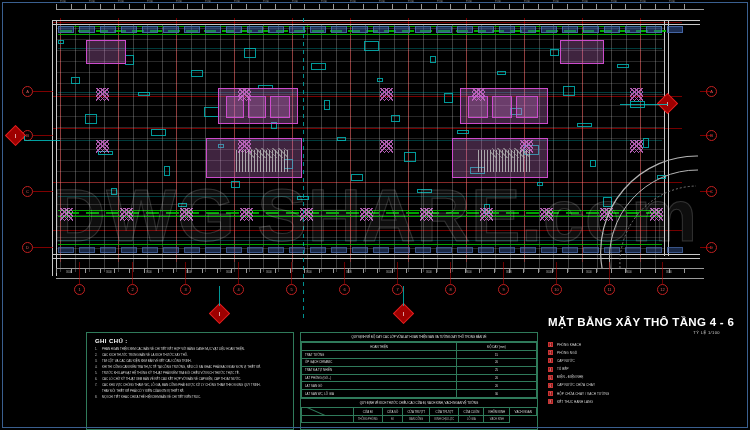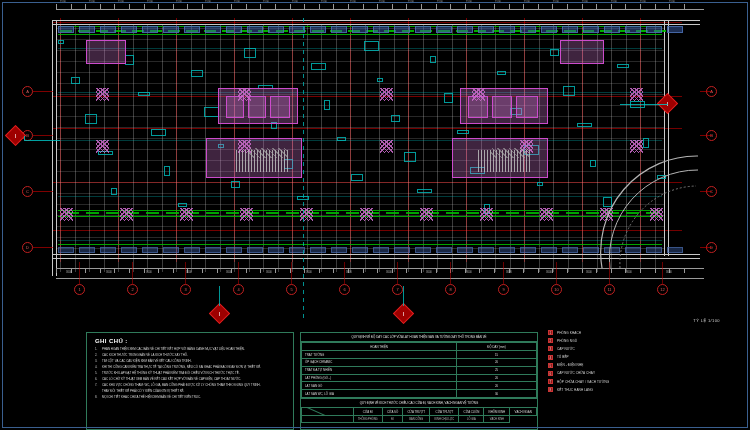--- a/index.html
+++ b/index.html
@@ -84,20 +84,21 @@
 
   
   #frame{position:absolute;left:2px;top:2px;right:2px;bottom:2px;
          border:1px solid #3a5f8f;box-sizing:border-box;pointer-events:none;z-index:50;}
 </style>
 </head>
 <body>
 
 <div id="stage">
 
+  <div id="wm">DWG SHARE.com</div>
 
   <div id="plan">
       <div class="ln v" style="left: 60px; top: 18px; width: 1px; height: 244px; background: rgb(212, 0, 0); opacity: 0.55;"></div>
       <div class="ln v" style="left: 118px; top: 18px; width: 1px; height: 244px; background: rgb(212, 0, 0); opacity: 0.55;"></div>
       <div class="ln v" style="left: 176px; top: 18px; width: 1px; height: 244px; background: rgb(212, 0, 0); opacity: 0.55;"></div>
       <div class="ln v" style="left: 234px; top: 18px; width: 1px; height: 244px; background: rgb(212, 0, 0); opacity: 0.55;"></div>
       <div class="ln v" style="left: 292px; top: 18px; width: 1px; height: 244px; background: rgb(212, 0, 0); opacity: 0.55;"></div>
       <div class="ln v" style="left: 350px; top: 18px; width: 1px; height: 244px; background: rgb(212, 0, 0); opacity: 0.55;"></div>
       <div class="ln v" style="left: 408px; top: 18px; width: 1px; height: 244px; background: rgb(212, 0, 0); opacity: 0.55;"></div>
       <div class="ln v" style="left: 466px; top: 18px; width: 1px; height: 244px; background: rgb(212, 0, 0); opacity: 0.55;"></div>
@@ -692,20 +693,21 @@
             <td class="c sub">BAN CÔNG</td>
             <td class="c sub">KÍNH CHỊU LỰC</td>
             <td class="c sub">LÔ GIA</td>
             <td class="c sub">VÁCH KÍNH</td>
           </tr>
         </tbody>
     </table>
   </div>
 
   <div id="title">
+    <div class="ttl">MẶT BẰNG XÂY THÔ TẦNG 4 - 6</div>
     <div class="scl">TỶ LỆ   1/100</div>
     <div id="legend-list" style="margin-top:7px">
         <div class="lgd">
           <span class="sq">1</span>
           <span class="tx">PHÒNG KHÁCH</span>
         </div>
         <div class="lgd">
           <span class="sq">2</span>
           <span class="tx">PHÒNG NGỦ</span>
         </div>

